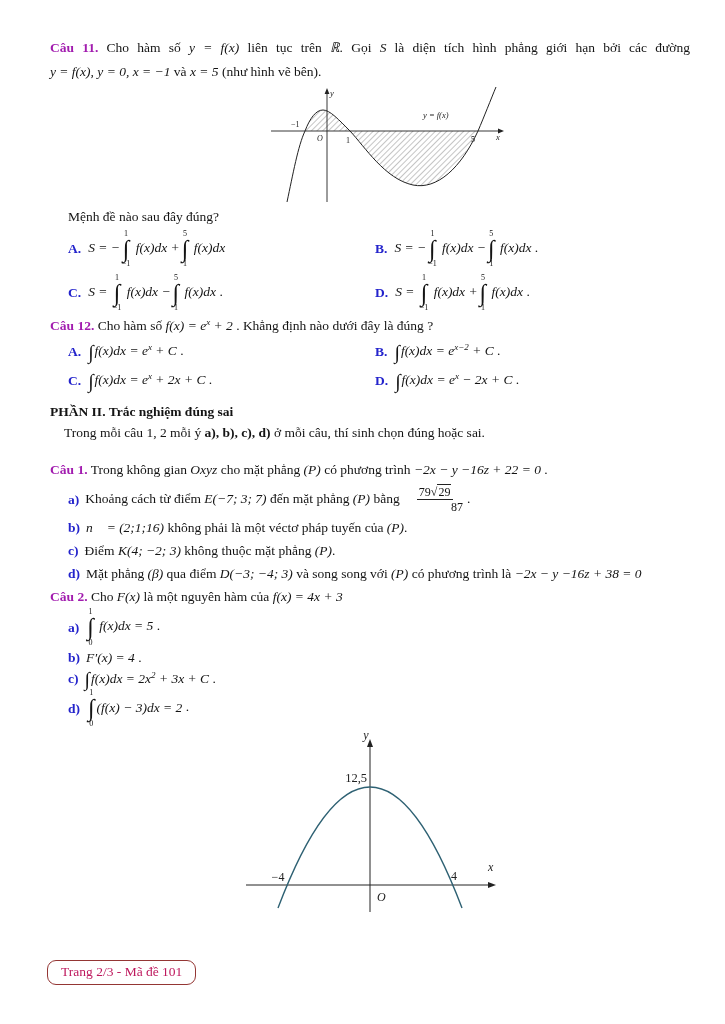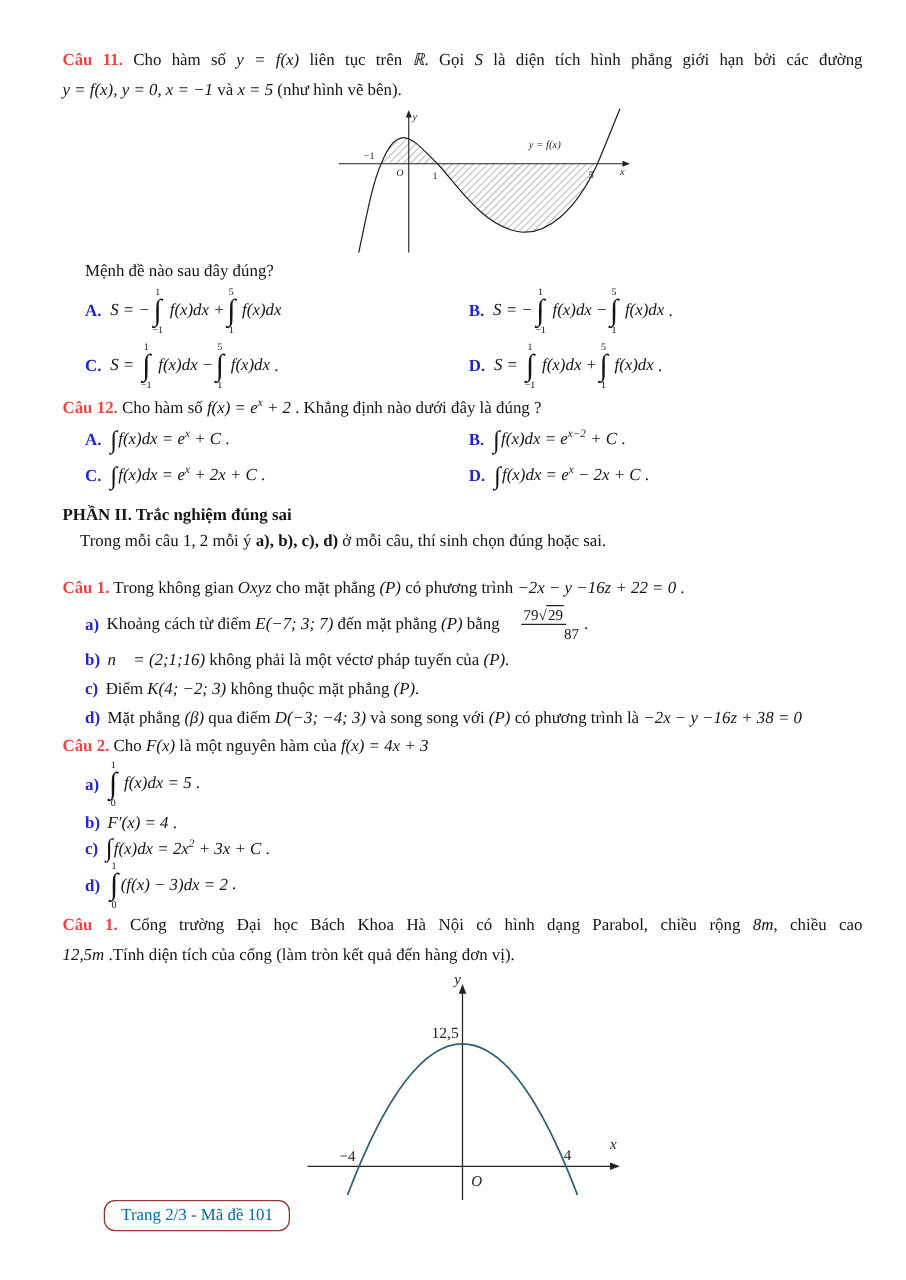--- a/index.html
+++ b/index.html
@@ -4,21 +4,21 @@
 <style>
   html,body{margin:0;padding:0;}
   body{
     width:725px;height:1024px;background:#ffffff;position:relative;overflow:hidden;
     font-family:"Liberation Serif","DejaVu Serif",serif;
     font-size:13.5px;color:#141414;
   }
   .page{padding:36px 35px 0 50px;position:relative;}
   .line{line-height:24px;text-align:justify;}
   .jl{text-align:justify;text-align-last:justify;}
-  .qlabel{color:#ef4444;font-weight:bold;}
+  .qlabel{color:#a21caf;font-weight:bold;}
   .m{font-style:italic;font-family:"Liberation Serif","DejaVu Serif",serif;}
   sup{font-size:9px;line-height:0;}
   b{font-weight:bold;}
   
   .di{display:inline-flex;flex-direction:column;align-items:center;vertical-align:middle;line-height:1;margin:0 2px;font-style:normal;}
   .dib{font-size:8px;min-height:8px;line-height:1;font-style:normal;}
   .dis{font-size:24px;line-height:0.95;font-style:normal;}
   .isym{font-size:20px;vertical-align:middle;font-style:normal;line-height:1;margin-right:1px;}
   
   .fr{display:inline-flex;flex-direction:column;align-items:center;vertical-align:middle;line-height:1.2;font-size:12px;font-style:normal;margin:0 2px;}
@@ -37,21 +37,21 @@
   .qline{line-height:22px;}
   .item{margin-left:18px;line-height:21px;display:flex;align-items:center;}
   .ilabel{color:#2424cc;font-weight:bold;margin-right:6px;}
   .fig1{display:block;margin:2px 0 0 215px;}
   .fig2{display:block;margin:2px 0 0 190px;}
   .ft{font-style:italic;fill:#222;font-family:"Liberation Serif","DejaVu Serif",serif;}
   .fn2{font-style:normal;fill:#222;font-family:"Liberation Serif","DejaVu Serif",serif;}
   .footer{
     position:absolute;left:47px;top:960px;
     border:1.4px solid #943634;border-radius:9px;
-    padding:3px 13px 4px;color:#0369a1;font-size:13.5px;background:#fff;margin-left:36px;
+    padding:3px 13px 4px;color:#be185d;font-size:13.5px;background:#fff;
   }
   .mt6{margin-top:6px;} .mt2{margin-top:2px;} .mt16{margin-top:16px;} .mt4{margin-top:4px;}
 </style>
 </head>
 <body>
 
 <div class="page">
 
   <div>
     <div class="line jl"><span class="qlabel">Câu 11.</span> <span>Cho hàm số <span class="m">y = f(x)</span> liên tục trên <span class="m">ℝ</span>. Gọi <span class="m">S</span> là diện tích hình phẳng giới hạn bởi các đường</span></div>
@@ -200,24 +200,20 @@
   <div class="item">
       <span class="ilabel">d)</span>
       <span><span class="m"><span class="di">
             <span class="dib">1</span>
             <span class="dis">∫</span>
             <span class="dib">0</span>
           </span>(f(x) − 3)dx = 2</span> .</span>
     </div>
 
 
-  <div>
-    <div class="line jl"><span class="qlabel">Câu 1.</span> <span>Cổng trường Đại học Bách Khoa Hà Nội có hình dạng Parabol, chiều rộng <span class="m">8m</span>, chiều cao</span></div>
-    <div class="line"><span><span class="m">12,5m</span> .Tính diện tích của cổng (làm tròn kết quả đến hàng đơn vị).</span></div>
-  </div>
 
   <svg class="fig2" width="270" height="186" viewBox="0 0 270 186">
     <line x1="6" y1="155" x2="250" y2="155" stroke="#222" stroke-width="1"></line>
     <path d="M256,155 l-8,-3 0,6 Z" fill="#222"></path>
     <line x1="130" y1="182" x2="130" y2="16" stroke="#222" stroke-width="1"></line>
     <path d="M130,9 l-3,8 6,0 Z" fill="#222"></path>
     <path d="M38,178 Q130,-64 222,178" fill="none" stroke="#2e6173" stroke-width="1.4"></path>
     <text class="ft" x="126" y="9" font-size="12" text-anchor="middle">y</text>
     <text class="ft" x="248" y="141" font-size="12">x</text>
     <text class="ft" x="137" y="171" font-size="12">O</text>

